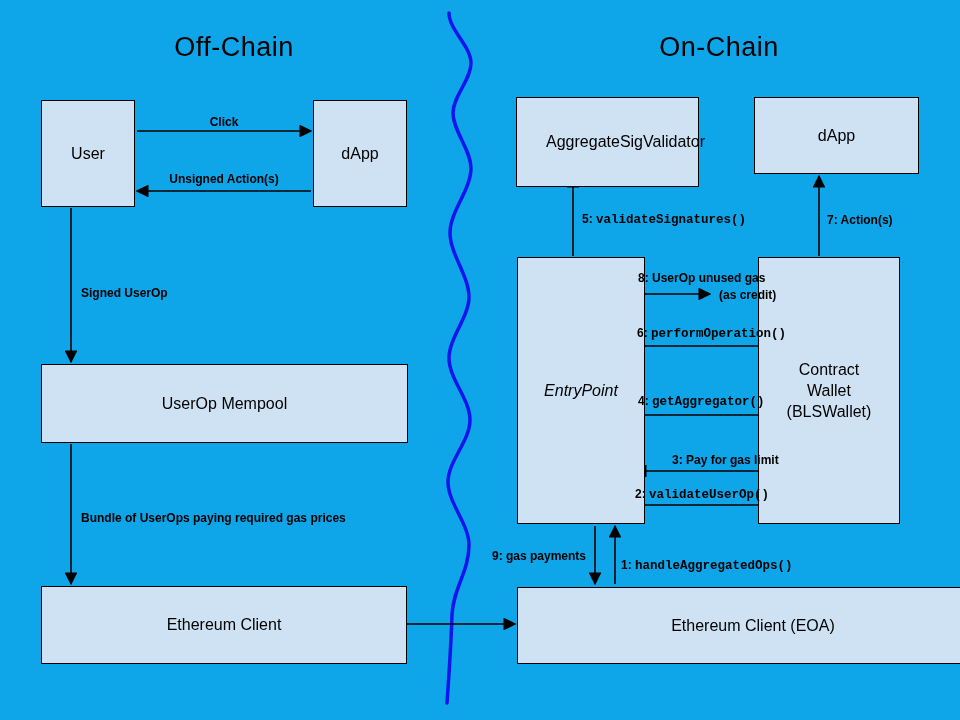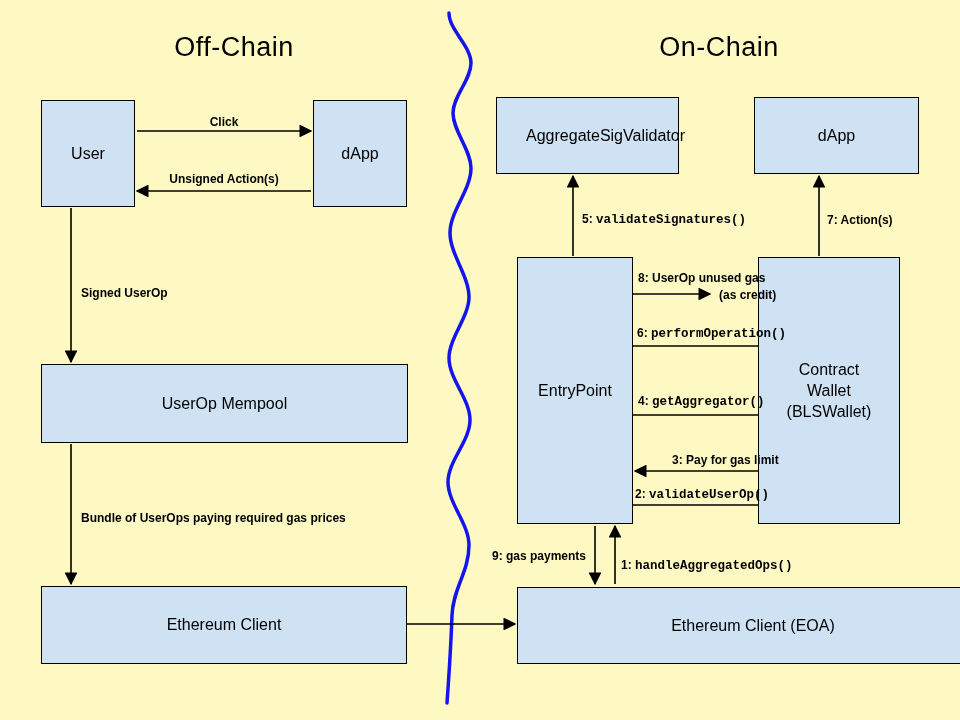--- a/index.html
+++ b/index.html
@@ -4,21 +4,21 @@
 <style>
   :root{
     --box-fill:#cfe2f3;
     --box-border:#000000;
     --divider:#1414ee;
     --arrow:#000000;
     --text:#000000;
   }
   html,body{margin:0;padding:0;background:#ffffff;}
   .canvas{
-    position:relative;width:960px;height:720px;background:#fef9c3;
+    position:relative;width:960px;height:720px;background:#0ea5e9;
     font-family:"Liberation Sans",sans-serif;color:var(--text);
     overflow:hidden;
   }
   .layer{position:absolute;left:0;top:0;width:960px;height:720px;}
   .title{
     position:absolute;font-size:27px;font-weight:500;letter-spacing:0.5px;
     text-align:center;white-space:nowrap;
   }
   .box{
     position:absolute;background:var(--box-fill);border:1px solid var(--box-border);
@@ -80,27 +80,27 @@
   <div class="box" style="left:313px;top:100px;width:94px;height:107px;">
     <span>dApp</span>
   </div>
   <div class="box" style="left:41px;top:364px;width:367px;height:79px;">
     <span>UserOp Mempool</span>
   </div>
   <div class="box" style="left:41px;top:586px;width:366px;height:78px;">
     <span>Ethereum Client</span>
   </div>
 
-  <div class="box" style="left:496px;top:97px;width:183px;height:77px;padding-left:36px;">
+  <div class="box" style="left:516px;top:97px;width:183px;height:90px;padding-left:36px;">
     <span>AggregateSigValidator</span>
   </div>
   <div class="box" style="left:754px;top:97px;width:165px;height:77px;">
     <span>dApp</span>
   </div>
-  <div class="box" style="left:517px;top:257px;width:116px;height:267px;">
+  <div class="box" style="left:517px;top:257px;width:128px;height:267px;font-style:italic;">
     <span>EntryPoint</span>
   </div>
   <div class="box multiline" style="left:758px;top:257px;width:142px;height:267px;">
     <span class="multiline">Contract
 Wallet
 (BLSWallet)</span>
   </div>
   <div class="box" style="left:517px;top:587px;width:472px;height:77px;justify-content:center;">
     <span>Ethereum Client (EOA)</span>
   </div>

